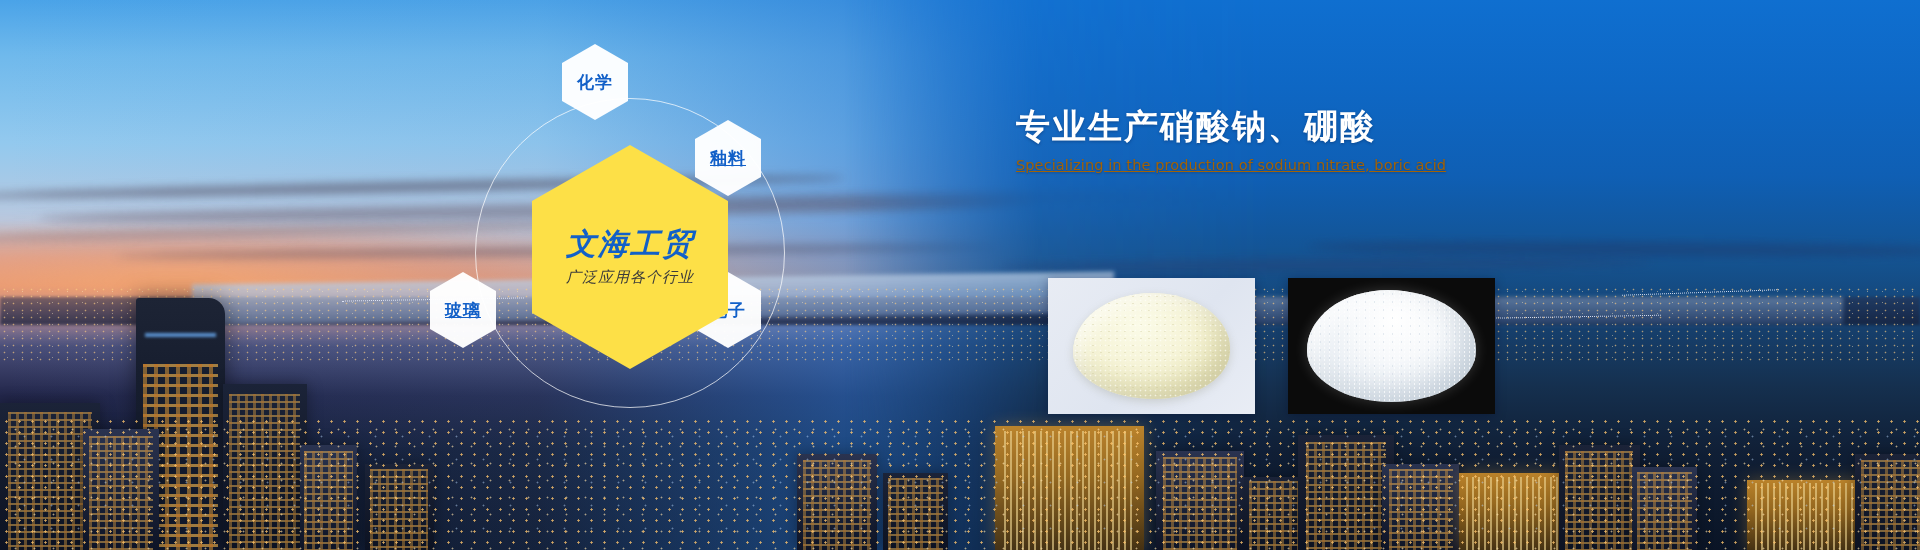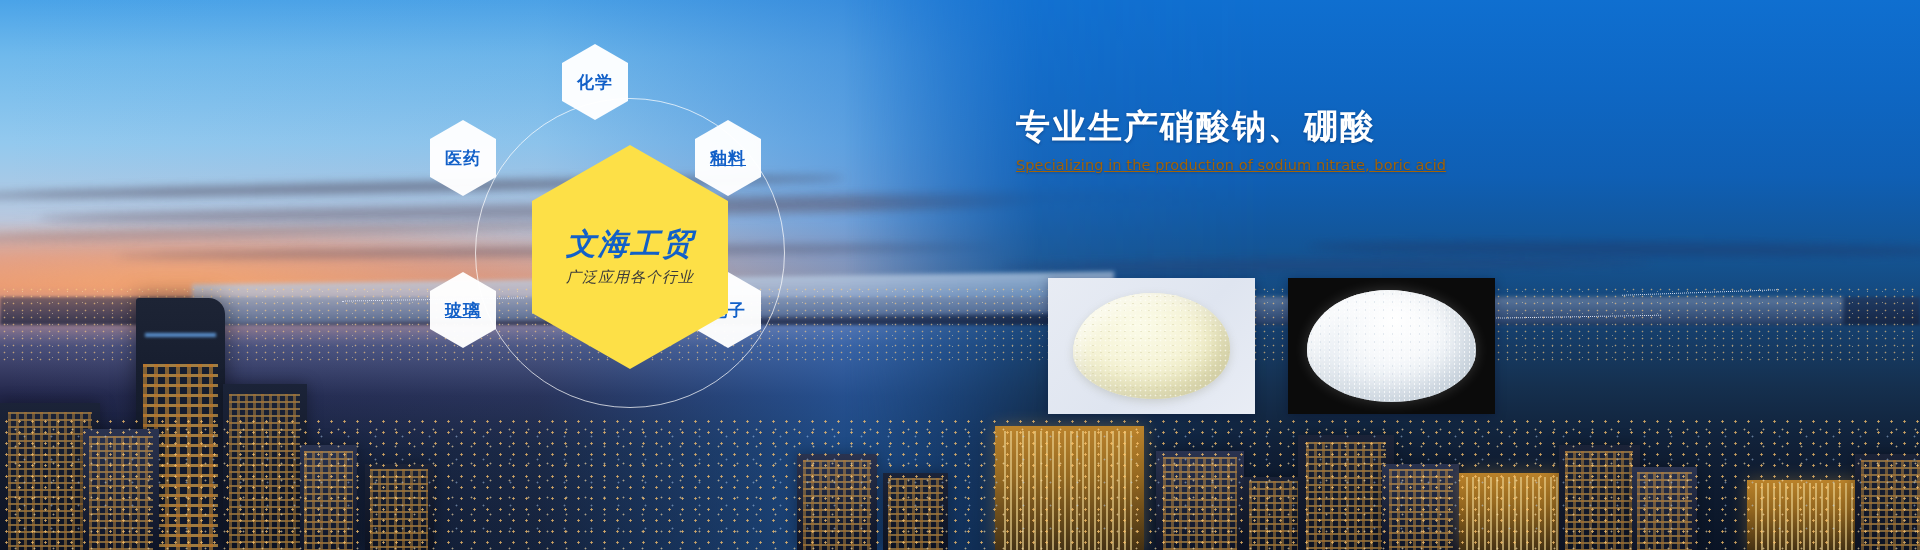--- a/index.html
+++ b/index.html
@@ -387,23 +387,20 @@
     </div>
     <div class="hex small hex-glaze">
       <span>釉料</span>
     </div>
     <div class="hex small hex-elec">
       <span>电子</span>
     </div>
     <div class="hex small hex-glass">
       <span>玻璃</span>
     </div>
-    <div class="hex small hex-med">
-      <span>医药</span>
-    </div>
 
     <div class="hex center">
       <div class="center-title">文海工贸</div>
       <div class="center-sub">广泛应用各个行业</div>
     </div>
   </div>
 
   <div class="copy">
     <h1>专业生产硝酸钠、硼酸</h1>
     <div class="en">Specializing in the production of sodium nitrate, boric acid</div>

